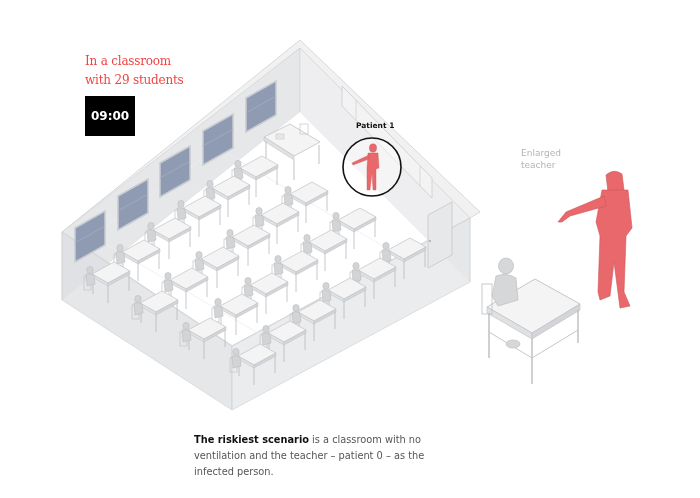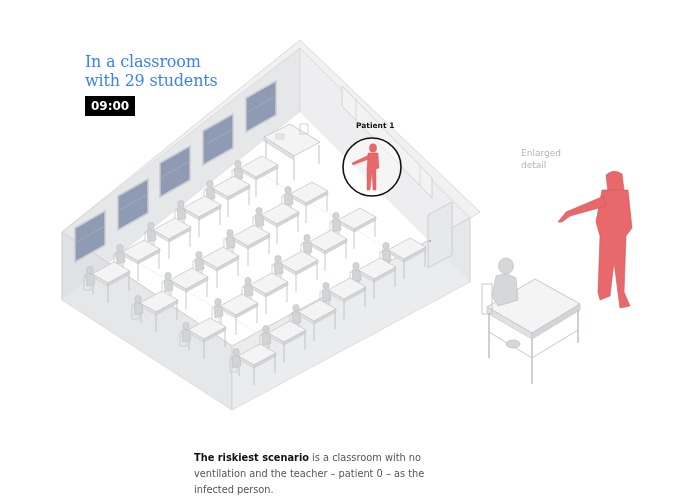--- a/index.html
+++ b/index.html
@@ -1,33 +1,33 @@
 <!DOCTYPE html>
 <html><head>
 <meta charset="utf-8">
 <style>
   html, body { margin: 0; padding: 0; background: #ffffff; }
   body { width: 700px; height: 498px; position: relative; overflow: hidden; font-family: "Liberation Sans", sans-serif; }
   .title {
     position: absolute; left: 85px; top: 52px; width: 200px;
-    font-family: "DejaVu Serif", serif; font-size: 16px; line-height: 19px; color: #3b82f6; letter-spacing: -0.2px;
+    font-family: "DejaVu Serif", serif; font-size: 12px; line-height: 19px; color: #ef4444; letter-spacing: -0.2px;
   }
   .time-badge {
-    position: absolute; left: 85px; top: 96px; height: 20px; padding: 0 6px;
+    position: absolute; left: 85px; top: 96px; height: 20px; padding: 10px 6px;
     background: #000; color: #fff; font-family: "DejaVu Sans", sans-serif; font-size: 12px; line-height: 20px; font-weight: 600;
   }
   .scene { position: absolute; left: 0; top: 0; }
   .patient-label {
     position: absolute; left: 356px; top: 121px; font-family: "DejaVu Sans", sans-serif; font-size: 7.5px; font-weight: bold; color: #111;
   }
   .enlarged-label {
     position: absolute; left: 521px; top: 147px; font-family: "DejaVu Sans", sans-serif; font-size: 9px; line-height: 12px; color: #b4b4b4; width: 60px;
   }
   .caption {
-    position: absolute; left: 194px; top: 450px; width: 270px;
+    position: absolute; left: 194px; top: 432px; width: 270px;
     font-family: "DejaVu Sans", sans-serif; font-size: 9.8px; line-height: 16px; color: #555;
   }
   .caption b { color: #111; font-weight: bold; }
 </style>
 </head>
 <body>
 
 <div class="title">
   <div>In a classroom</div>
   <div>with 29 students</div>
@@ -163,16 +163,16 @@
       <path d="M606,175 Q614,168 622,174 L624,190 L618,194 L608,192 Z"></path>
       <path d="M602,190 L628,190 L632,228 L626,236 L624,292 L630,306 L620,308 L614,262 L610,296 L600,300 L598,292 L600,236 L596,222 Z"></path>
       <path d="M604,196 L566,212 L558,222 L562,222 L570,216 L606,206 Z"></path>
     </g>
   </g>
 </svg>
 
 <div class="patient-label">Patient 1</div>
 <div class="enlarged-label">
   <div>Enlarged</div>
-  <div>detail</div>
+  <div>teacher</div>
 </div>
 
 <div class="caption"><b>The riskiest scenario</b><span> is a classroom with no ventilation and the teacher – patient 0 – as the infected person.</span></div>
 
 </body></html>

